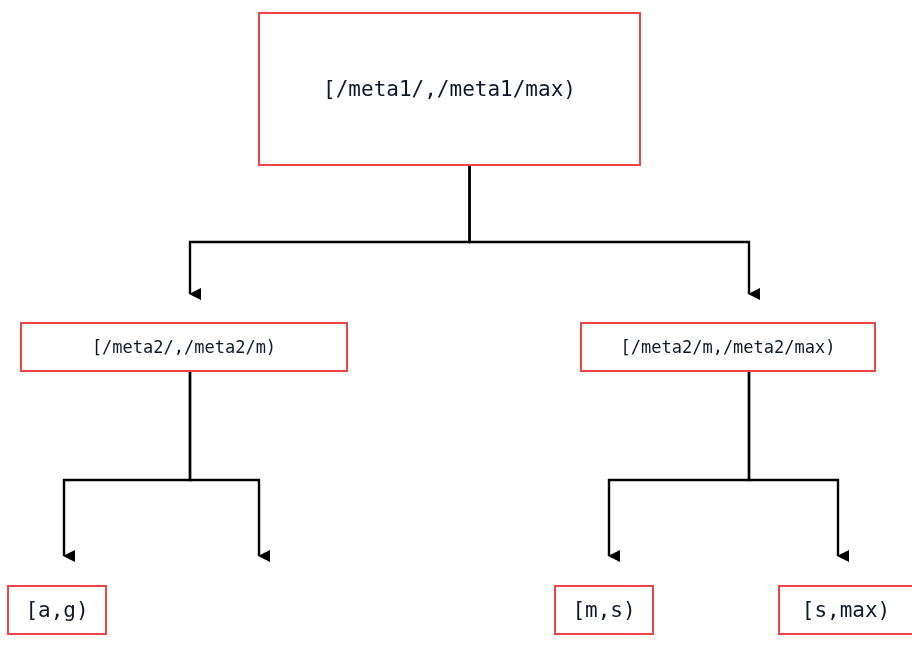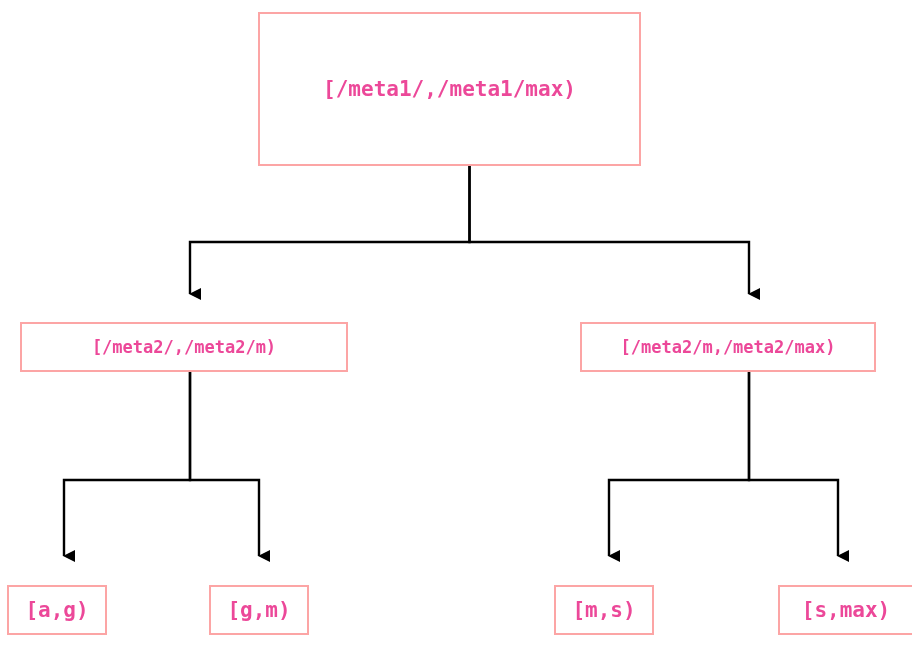--- a/index.html
+++ b/index.html
@@ -21,28 +21,27 @@
     left: 0;
     top: 0;
     width: 912px;
     height: 652px;
     pointer-events: none;
   }
   .node {
     position: absolute;
     box-sizing: border-box;
     background: #ffffff;
-    border: 2px solid #fca5a5;
+    border: 2px solid #ef4444;
     display: flex;
     align-items: center;
     justify-content: center;
-    color: #ec4899;
+    color: #0f172a;
     white-space: pre;
     letter-spacing: 0px;
-    font-weight: bold;
   }
   .node-root     { left: 258px; top: 12px;  width: 383px; height: 154px; font-size: 21px; }
   .node-mid      { top: 322px;  height: 50px; font-size: 17px; text-align: center; }
   .node-mid-l    { left: 20px;  width: 328px; }
   .node-mid-r    { left: 580px; width: 296px; }
   .node-leaf     { top: 585px;  height: 50px; font-size: 21px; }
   .leaf-1 { left: 7px;   width: 100px; text-align: right; }
   .leaf-2 { left: 209px; width: 100px; }
   .leaf-3 { left: 554px; width: 100px; }
   .leaf-4 { left: 778px; width: 136px; }
@@ -82,19 +81,18 @@
   </svg>
 
   <div class="node node-root">[/meta1/,/meta1/max)</div>
 
   <div class="node node-mid node-mid-l">[/meta2/,/meta2/m)</div>
 
   <div class="node node-mid node-mid-r">[/meta2/m,/meta2/max)</div>
 
   <div class="node node-leaf leaf-1">[a,g)</div>
 
-  <div class="node node-leaf leaf-2">[g,m)</div>
 
   <div class="node node-leaf leaf-3">[m,s)</div>
 
   <div class="node node-leaf leaf-4">[s,max)</div>
 
 </div>
 
 </body></html>

